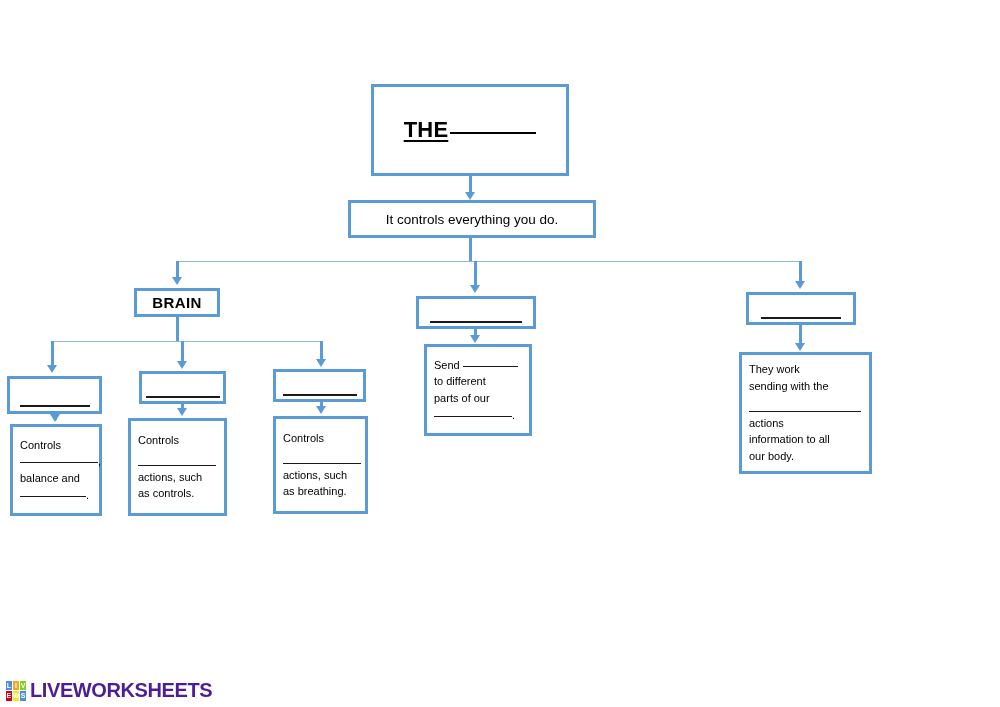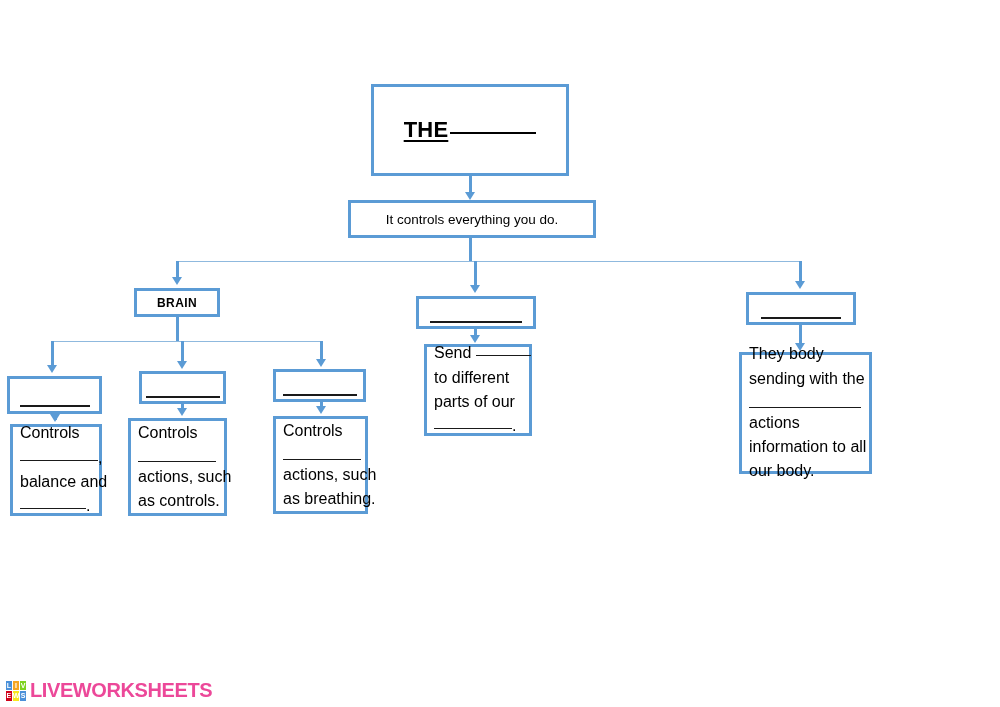--- a/index.html
+++ b/index.html
@@ -75,21 +75,21 @@
   
   #brain-box {
     left: 134px;
     top: 288px;
     width: 86px;
     height: 29px;
     align-items: center;
     justify-content: center;
   }
   #brain-box .txt {
-    font-size: 12px;
+    font-size: 15px;
     font-weight: bold;
     letter-spacing: 0.4px;
   }
 
   #nerves-box {
     left: 416px;
     top: 296px;
     width: 120px;
     height: 33px;
     align-items: center;
@@ -112,21 +112,21 @@
   #part3-box { left: 273px; top: 369px; width: 93px;  height: 33px; align-items:center; justify-content:flex-end; padding-bottom:3px;}
 
   
   #desc1-box { left: 10px;  top: 424px; width: 92px;  height: 92px; }
   #desc2-box { left: 128px; top: 418px; width: 99px;  height: 98px; }
   #desc3-box { left: 273px; top: 416px; width: 95px;  height: 98px; }
   #desc4-box { left: 424px; top: 344px; width: 108px; height: 92px; }
   #desc5-box { left: 739px; top: 352px; width: 133px; height: 122px; }
 
   .desc-text {
-    font-size: 16px;
+    font-size: 11px;
     line-height: 1.52;
   }
   .desc-text .line { white-space: nowrap; }
 
   
   .blank {
     display: inline-block;
     border-bottom: 1.6px solid #1a1a1a;
     vertical-align: 2px;
   }
@@ -197,21 +197,21 @@
     font-size: 7px;
     font-weight: bold;
     color: #ffffff;
     line-height: 9px;
     text-align: center;
   }
   #logo-text {
     font-size: 20px;
     font-weight: bold;
     letter-spacing: -0.4px;
-    color: #ec4899;
+    color: #4c1d95;
   }
 </style>
 </head>
 <body>
 
 <div class="box" id="title-box">
   <div class="title-line">
     <span class="u">THE</span><span class="blankwide"></span>
   </div>
 </div>
@@ -305,21 +305,21 @@
   <div class="desc-text">
     <div class="line"><span>Send</span> <span class="blank b-sm"></span></div>
     <div class="line">to different</div>
     <div class="line">parts of our</div>
     <div class="line"><span class="blank b-lg"></span><span>.</span></div>
   </div>
 </div>
 
 <div class="box pad" id="desc5-box">
   <div class="desc-text">
-    <div class="line">They body</div>
+    <div class="line">They work</div>
     <div class="line">sending with the</div>
     <div class="blank-row w112"></div>
     <div class="line">actions</div>
     <div class="line">information to all</div>
     <div class="line">our body.</div>
   </div>
 </div>
 
 <div id="footer-logo">
   <div id="logo-mark">

